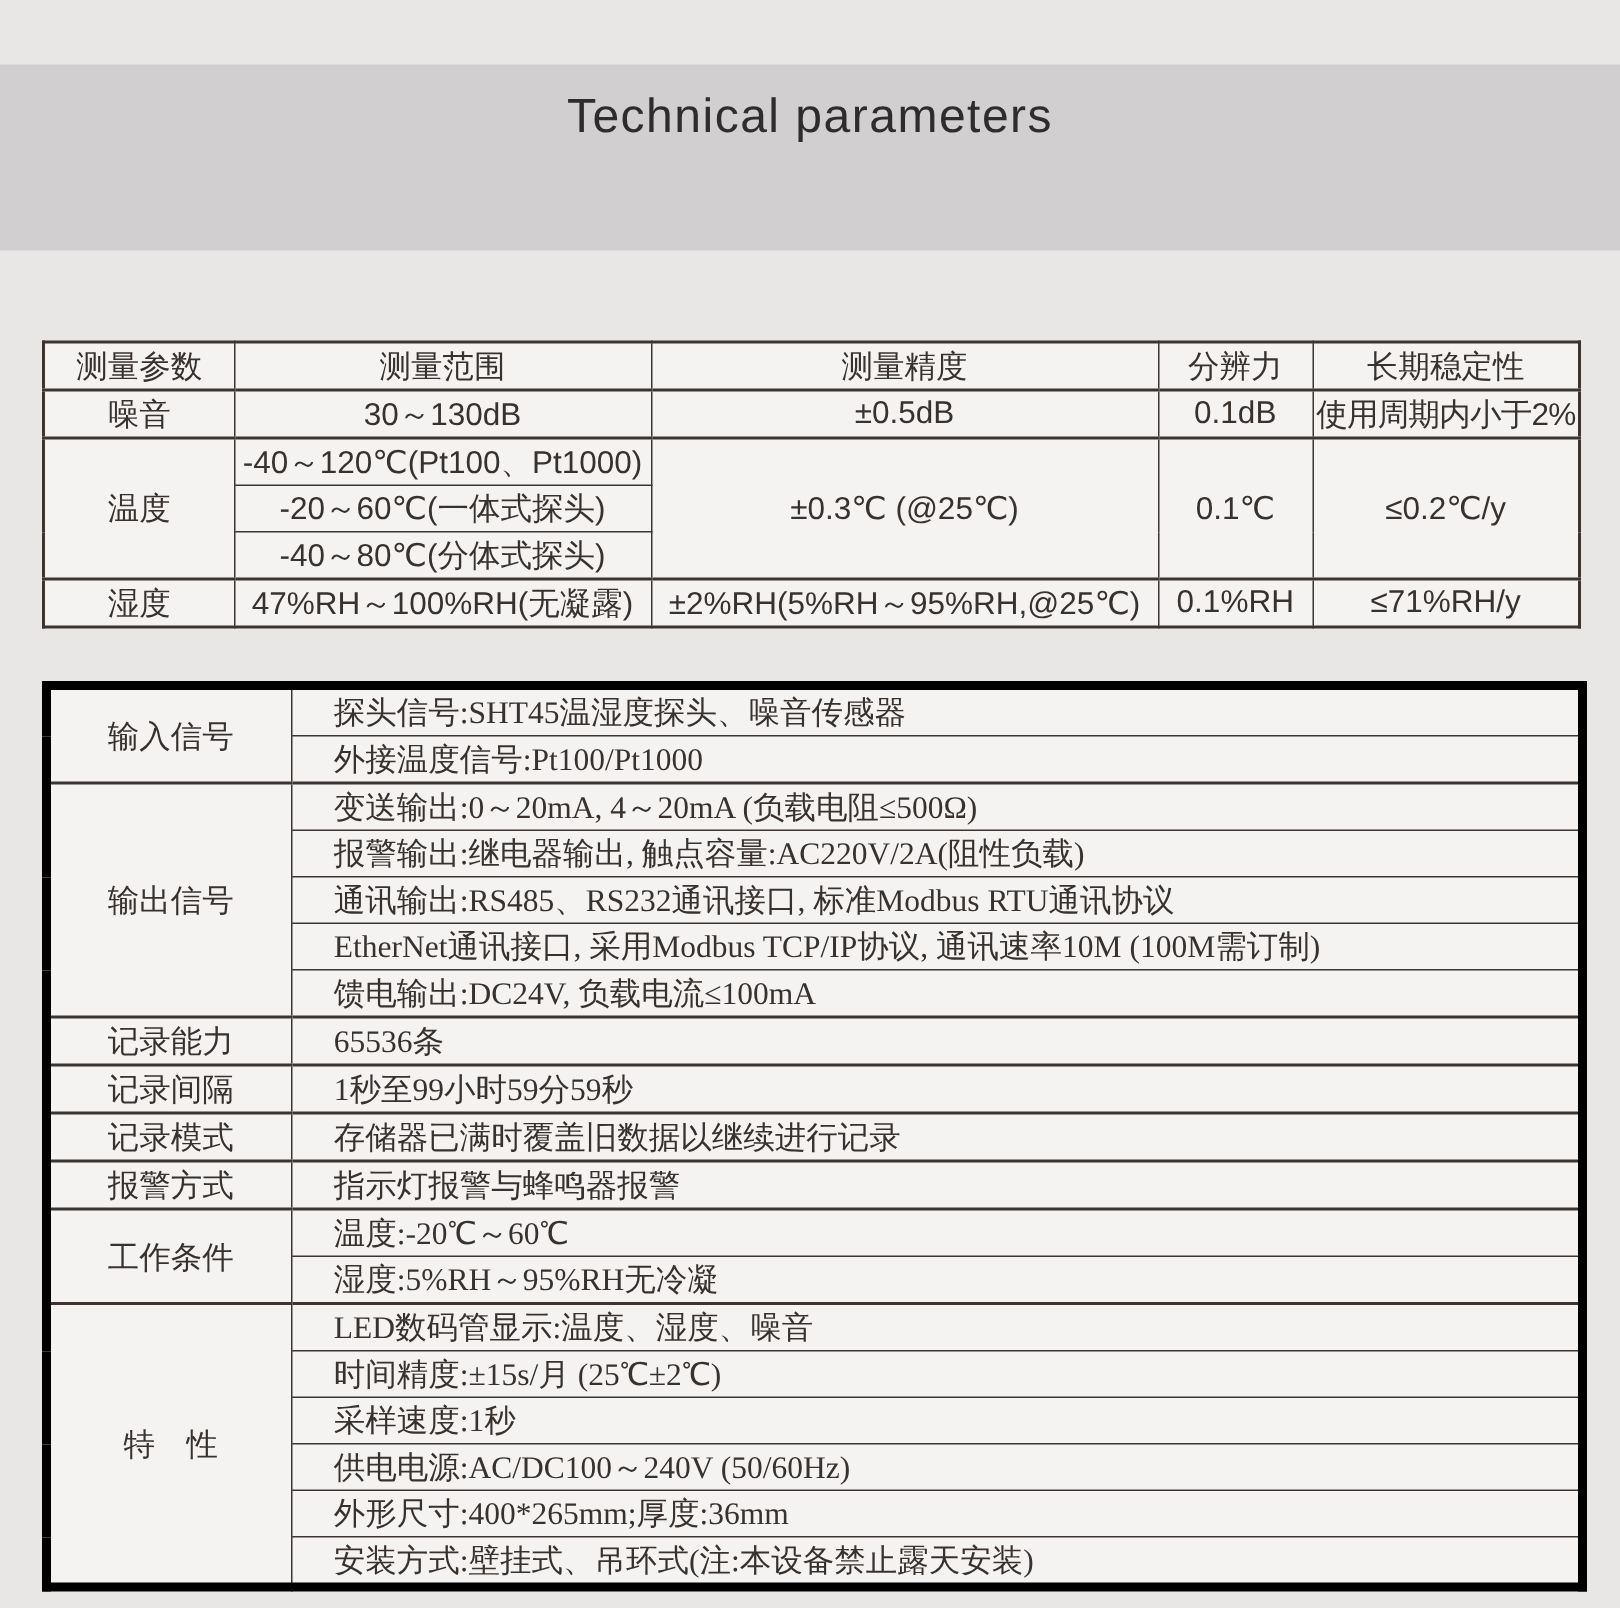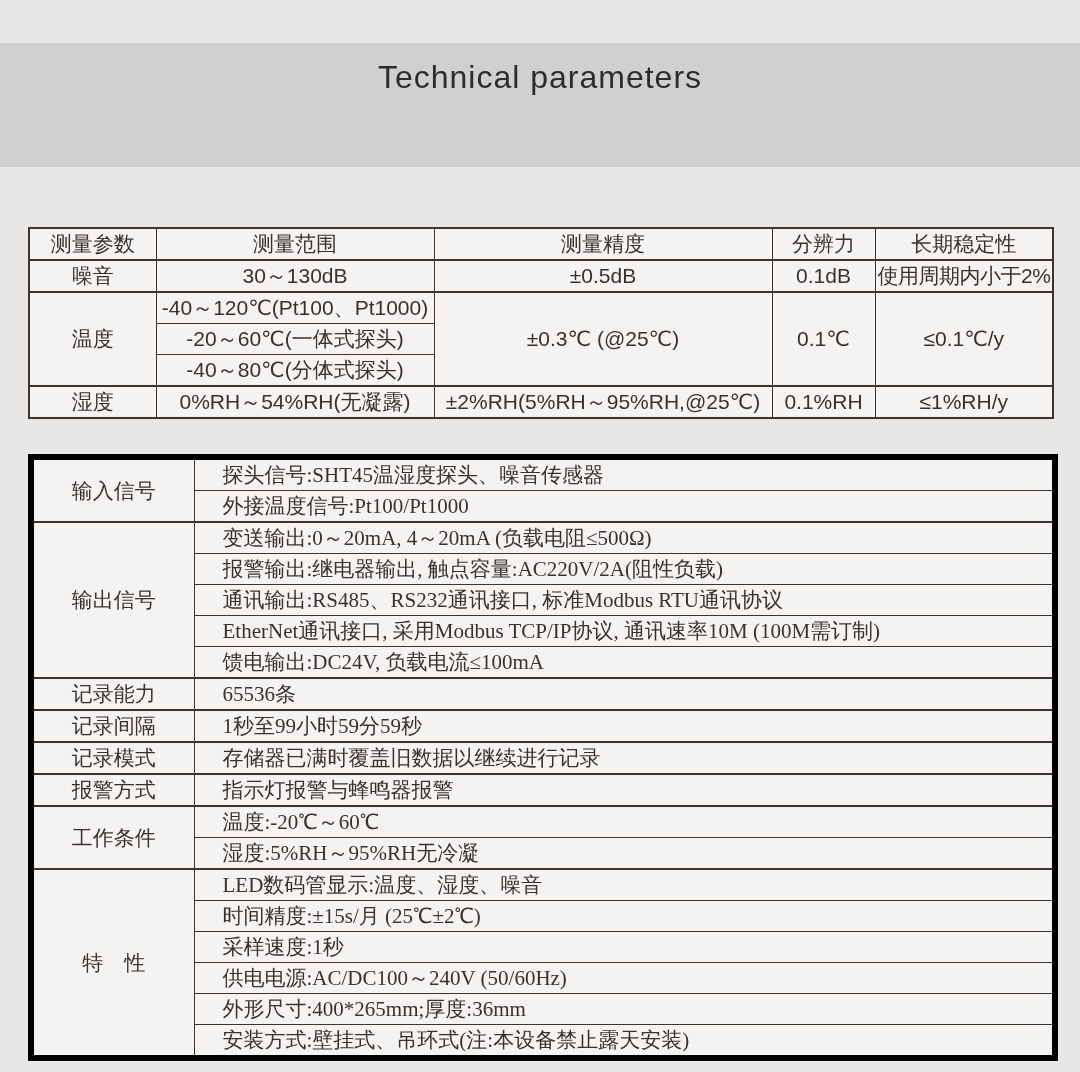--- a/index.html
+++ b/index.html
@@ -100,34 +100,34 @@
       <td>30～130dB</td>
       <td>±0.5dB</td>
       <td>0.1dB</td>
       <td class="tight">使用周期内小于2%</td>
     </tr>
     <tr class="g">
       <td rowspan="3">温度</td>
       <td>-40～120℃(Pt100、Pt1000)</td>
       <td rowspan="3">±0.3℃ (@25℃)</td>
       <td rowspan="3">0.1℃</td>
-      <td rowspan="3">≤0.1℃/y</td>
+      <td rowspan="3">≤0.2℃/y</td>
     </tr>
     <tr>
       <td>-20～60℃(一体式探头)</td>
     </tr>
     <tr>
       <td>-40～80℃(分体式探头)</td>
     </tr>
     <tr class="g">
       <td>湿度</td>
-      <td>0%RH～54%RH(无凝露)</td>
+      <td>47%RH～100%RH(无凝露)</td>
       <td>±2%RH(5%RH～95%RH,@25℃)</td>
       <td>0.1%RH</td>
-      <td>≤1%RH/y</td>
+      <td>≤71%RH/y</td>
     </tr>
   </tbody>
     </table>
 
   <table class="t2">
     <colgroup>
       <col style="width:163px">
         <col style="width:861px">
     </colgroup>
 

